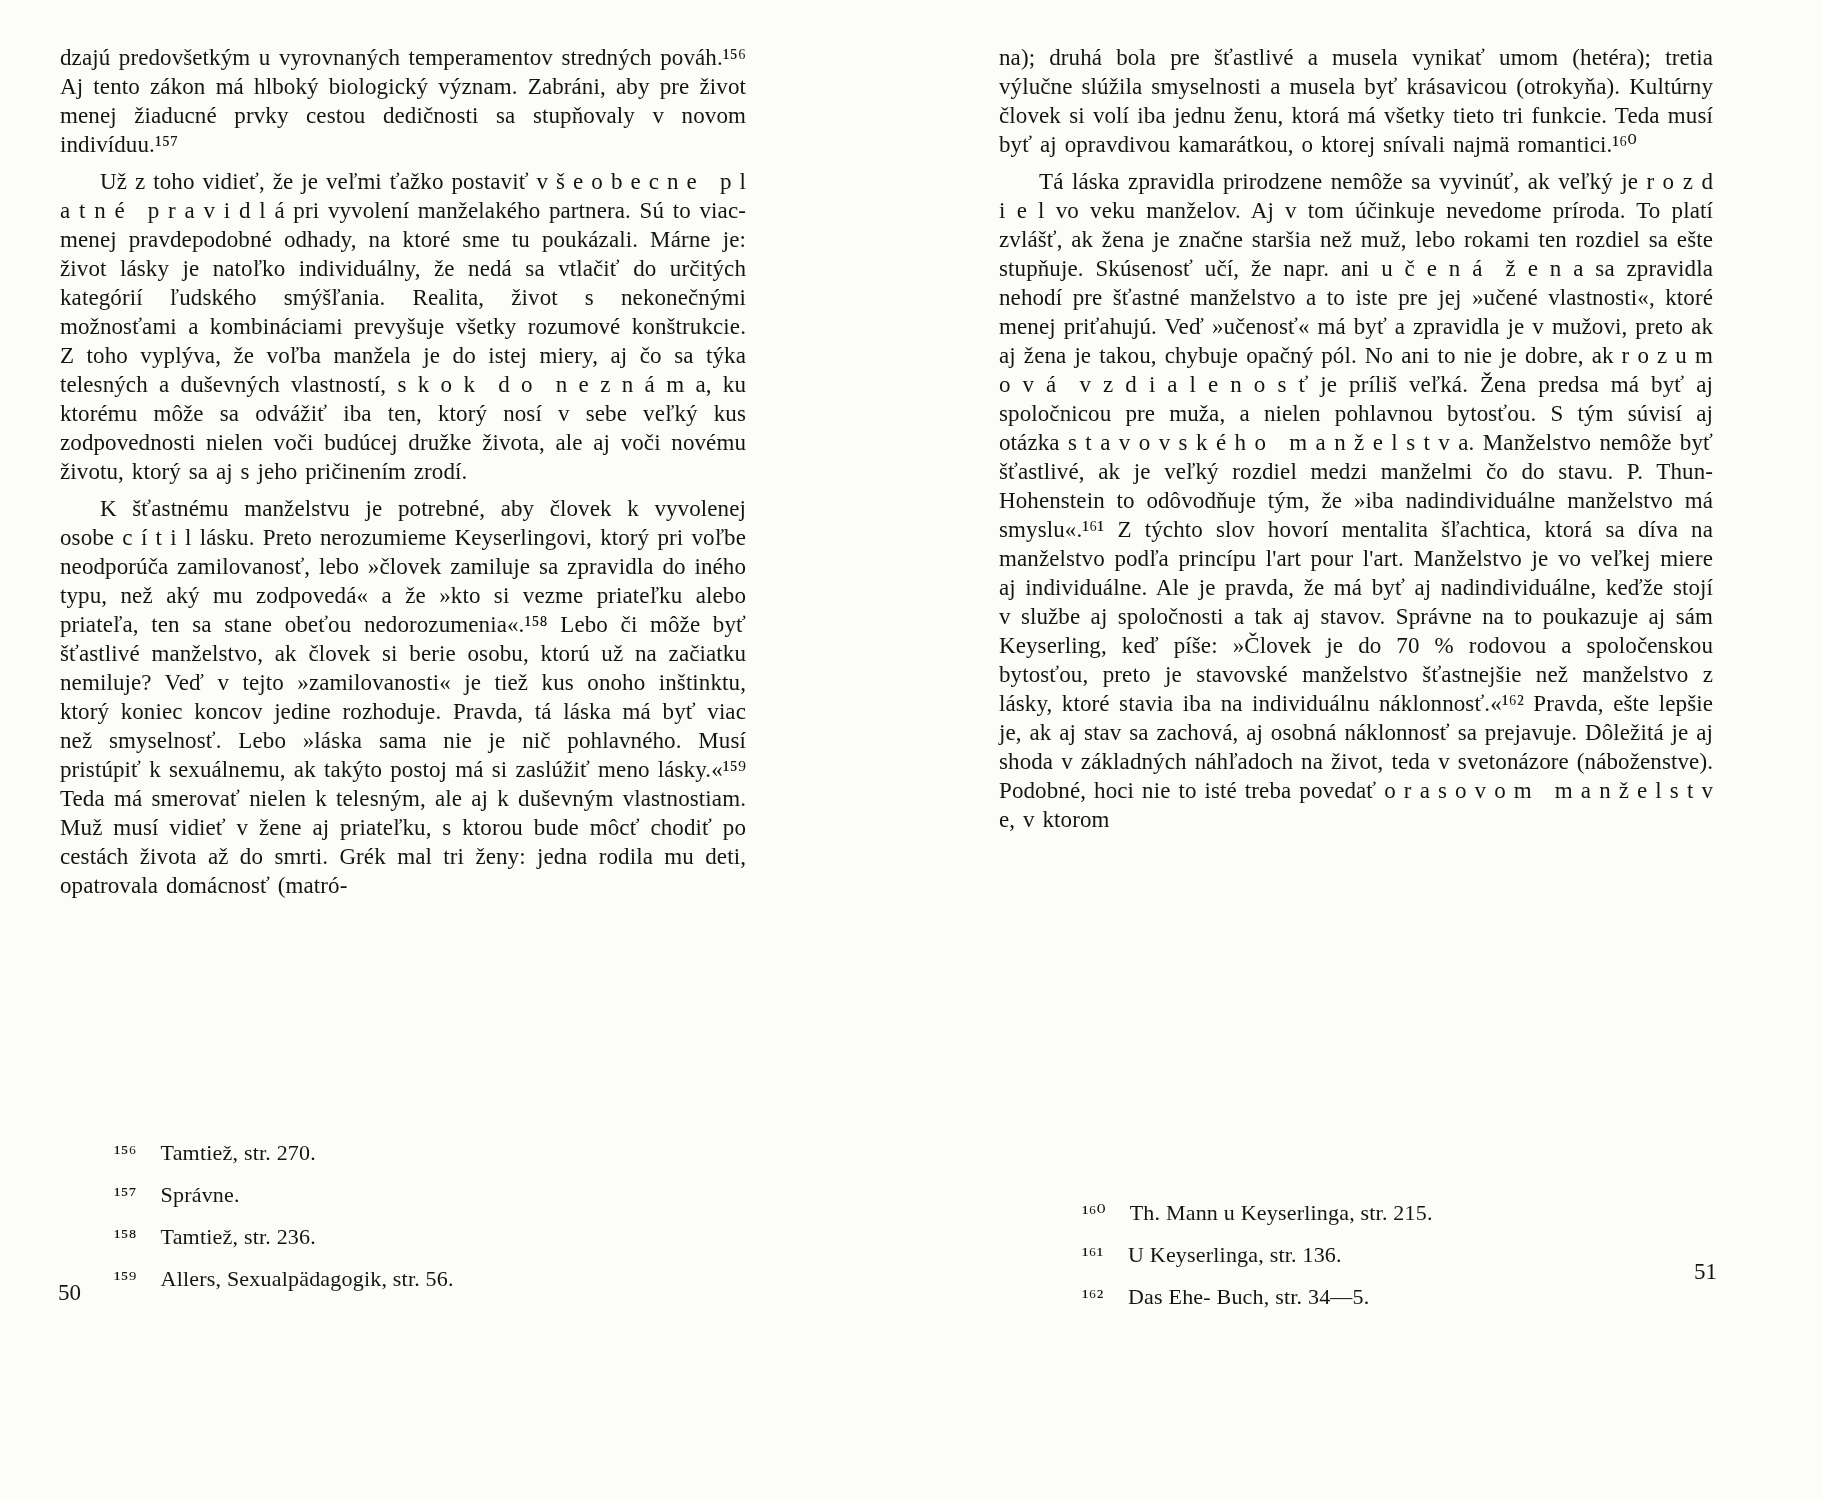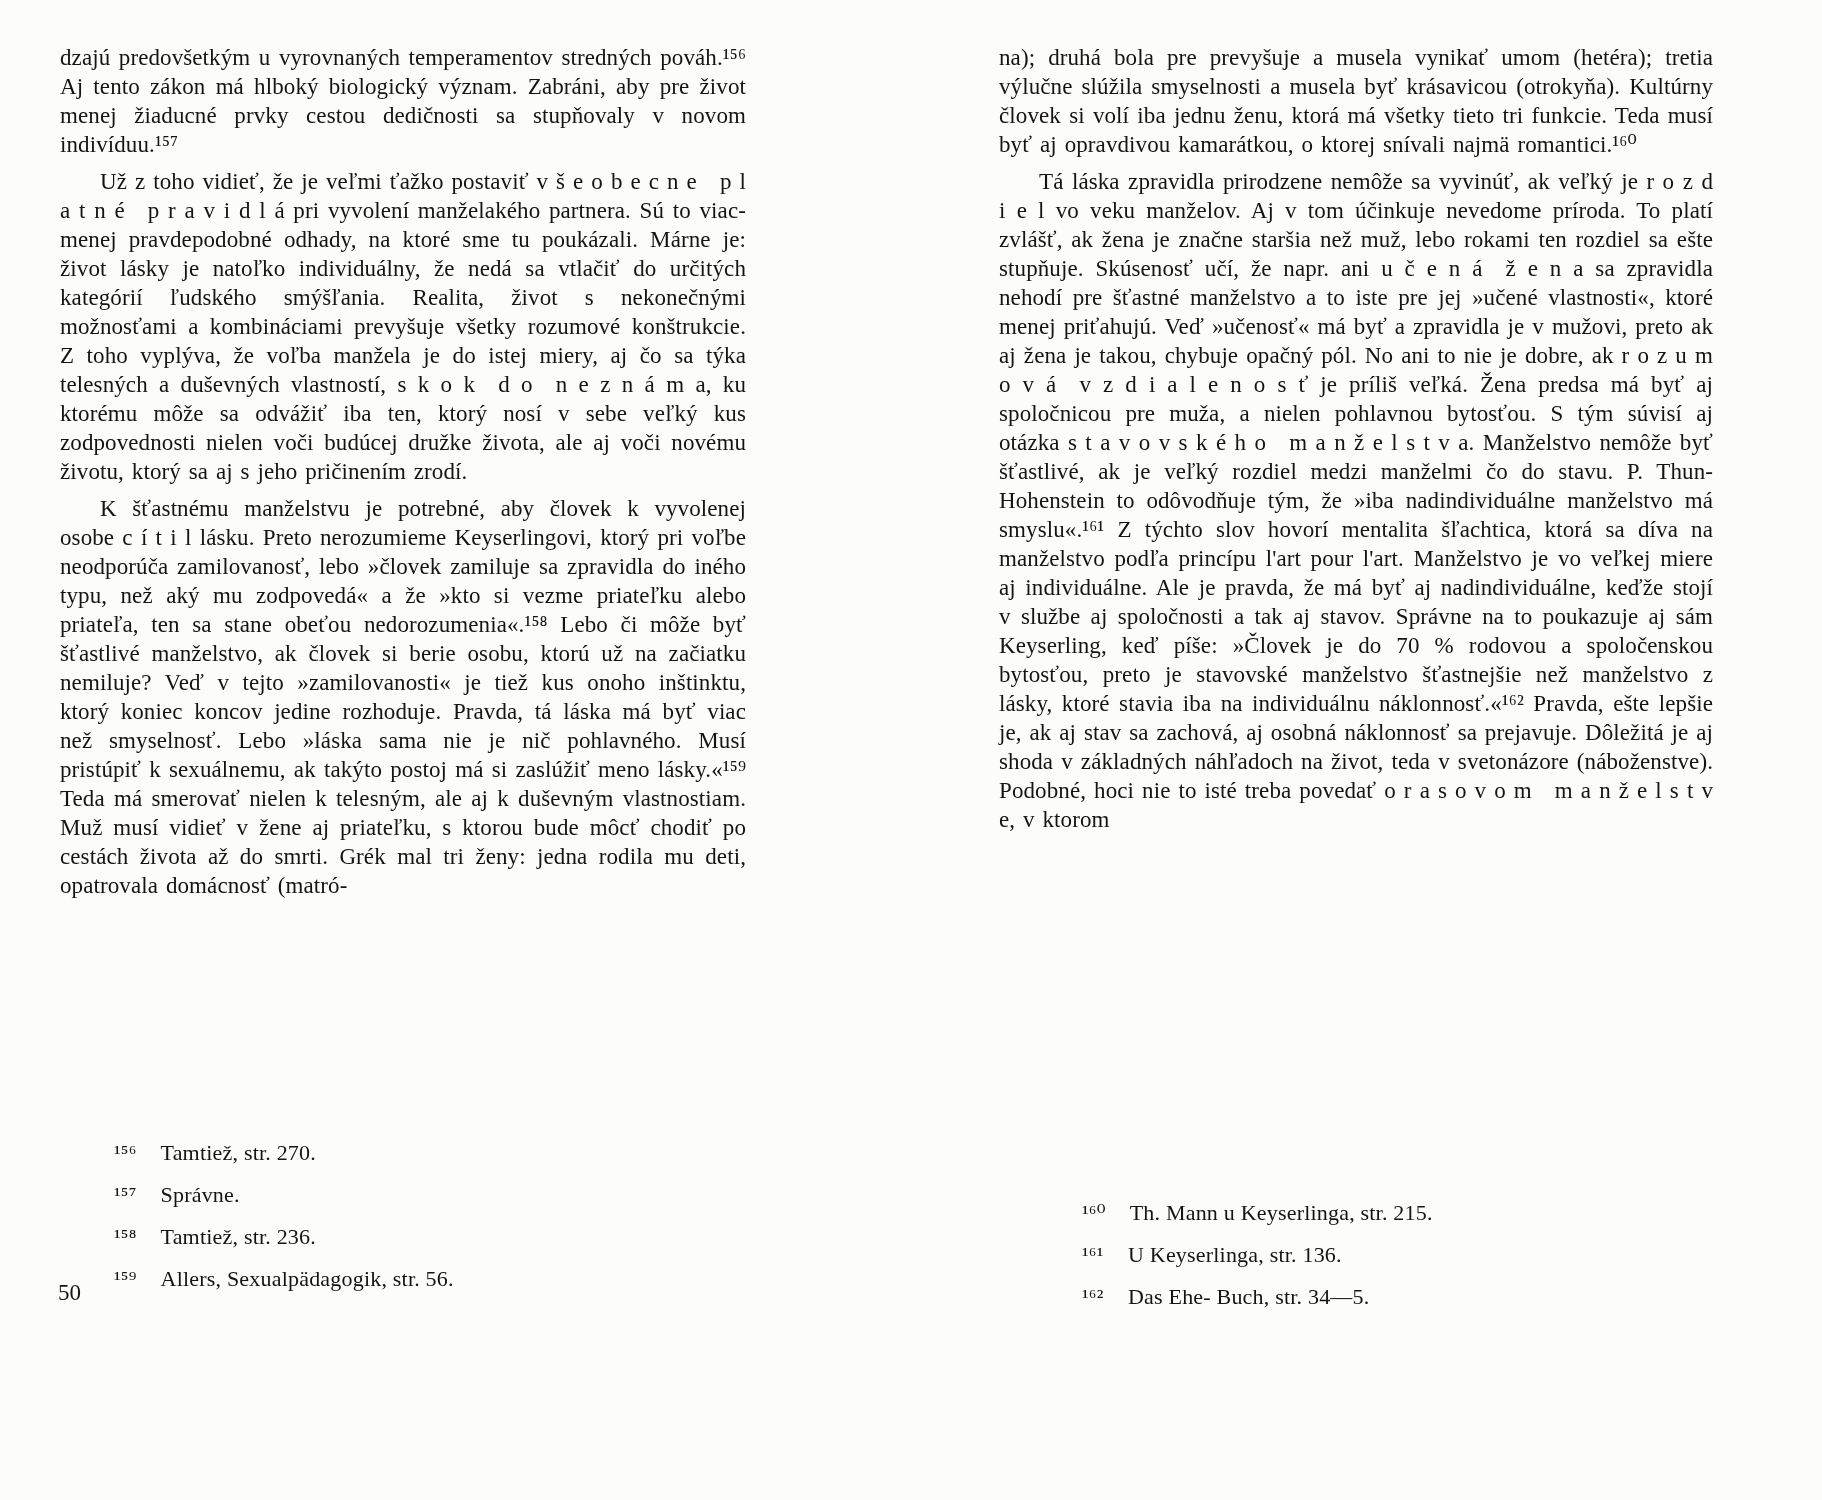--- a/index.html
+++ b/index.html
@@ -74,30 +74,31 @@
       <span class="fn-marker">¹⁵⁸</span><span class="fn-text">Tamtiež, str. 236.</span>
     </div>
     <div class="footnote">
       <span class="fn-marker">¹⁵⁹</span><span class="fn-text">Allers, Sexualpädagogik, str. 56.</span>
     </div>
   </section>
 
   <div class="page-number pn-left">50</div>
 
   <section class="page-column right">
-    <p class="para">na); druhá bola pre prevyšuje a musela vynikať umom (hetéra); tretia výlučne slúžila smyselnosti a musela byť krásavicou (otrokyňa). Kultúrny človek si volí iba jednu ženu, ktorá má všetky tieto tri funkcie. Teda musí byť aj opravdivou kamarátkou, o ktorej snívali najmä romantici.¹⁶⁰</p>
+    <p class="para">na); druhá bola pre šťastlivé a musela vynikať umom (hetéra); tretia výlučne slúžila smyselnosti a musela byť krásavicou (otrokyňa). Kultúrny človek si volí iba jednu ženu, ktorá má všetky tieto tri funkcie. Teda musí byť aj opravdivou kamarátkou, o ktorej snívali najmä romantici.¹⁶⁰</p>
     <p class="para indent">Tá láska zpravidla prirodzene nemôže sa vyvinúť, ak veľký je r o z d i e l vo veku manželov. Aj v tom účinkuje nevedome príroda. To platí zvlášť, ak žena je značne staršia než muž, lebo rokami ten rozdiel sa ešte stupňuje. Skúsenosť učí, že napr. ani u č e n á ž e n a sa zpravidla nehodí pre šťastné manželstvo a to iste pre jej »učené vlastnosti«, ktoré menej priťahujú. Veď »učenosť« má byť a zpravidla je v mužovi, preto ak aj žena je takou, chybuje opačný pól. No ani to nie je dobre, ak r o z u m o v á v z d i a l e n o s ť je príliš veľká. Žena predsa má byť aj spoločnicou pre muža, a nielen pohlavnou bytosťou. S tým súvisí aj otázka s t a v o v s k é h o m a n ž e l s t v a. Manželstvo nemôže byť šťastlivé, ak je veľký rozdiel medzi manželmi čo do stavu. P. Thun-Hohenstein to odôvodňuje tým, že »iba nadindividuálne manželstvo má smyslu«.¹⁶¹ Z týchto slov hovorí mentalita šľachtica, ktorá sa díva na manželstvo podľa princípu l'art pour l'art. Manželstvo je vo veľkej miere aj individuálne. Ale je pravda, že má byť aj nadindividuálne, keďže stojí v službe aj spoločnosti a tak aj stavov. Správne na to poukazuje aj sám Keyserling, keď píše: »Človek je do 70 % rodovou a spoločenskou bytosťou, preto je stavovské manželstvo šťastnejšie než manželstvo z lásky, ktoré stavia iba na individuálnu náklonnosť.«¹⁶² Pravda, ešte lepšie je, ak aj stav sa zachová, aj osobná náklonnosť sa prejavuje. Dôležitá je aj shoda v základných náhľadoch na život, teda v svetonázore (náboženstve). Podobné, hoci nie to isté treba povedať o r a s o v o m m a n ž e l s t v e, v ktorom</p>
   </section>
 
   <section class="footnotes fn-right">
     <div class="footnote">
       <span class="fn-marker">¹⁶⁰</span><span class="fn-text">Th. Mann u Keyserlinga, str. 215.</span>
     </div>
     <div class="footnote">
       <span class="fn-marker">¹⁶¹</span><span class="fn-text">U Keyserlinga, str. 136.</span>
     </div>
     <div class="footnote">
       <span class="fn-marker">¹⁶²</span><span class="fn-text">Das Ehe- Buch, str. 34—5.</span>
     </div>
   </section>
 
+  <div class="page-number pn-right">51</div>
 
 </div>
 
 </body></html>

